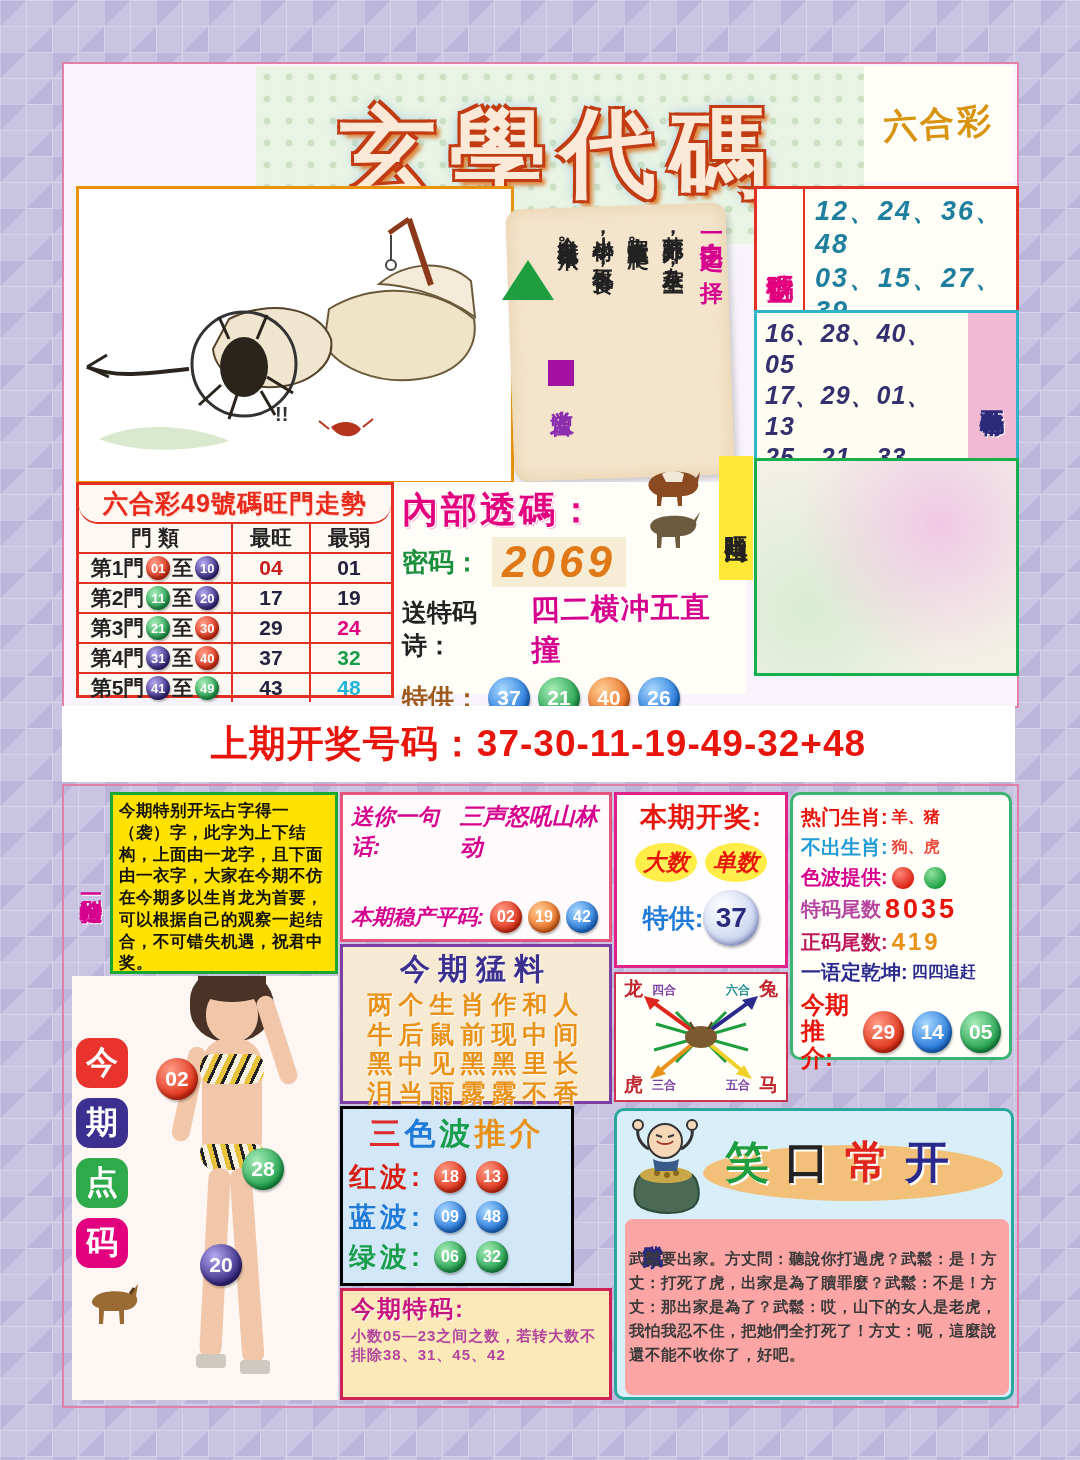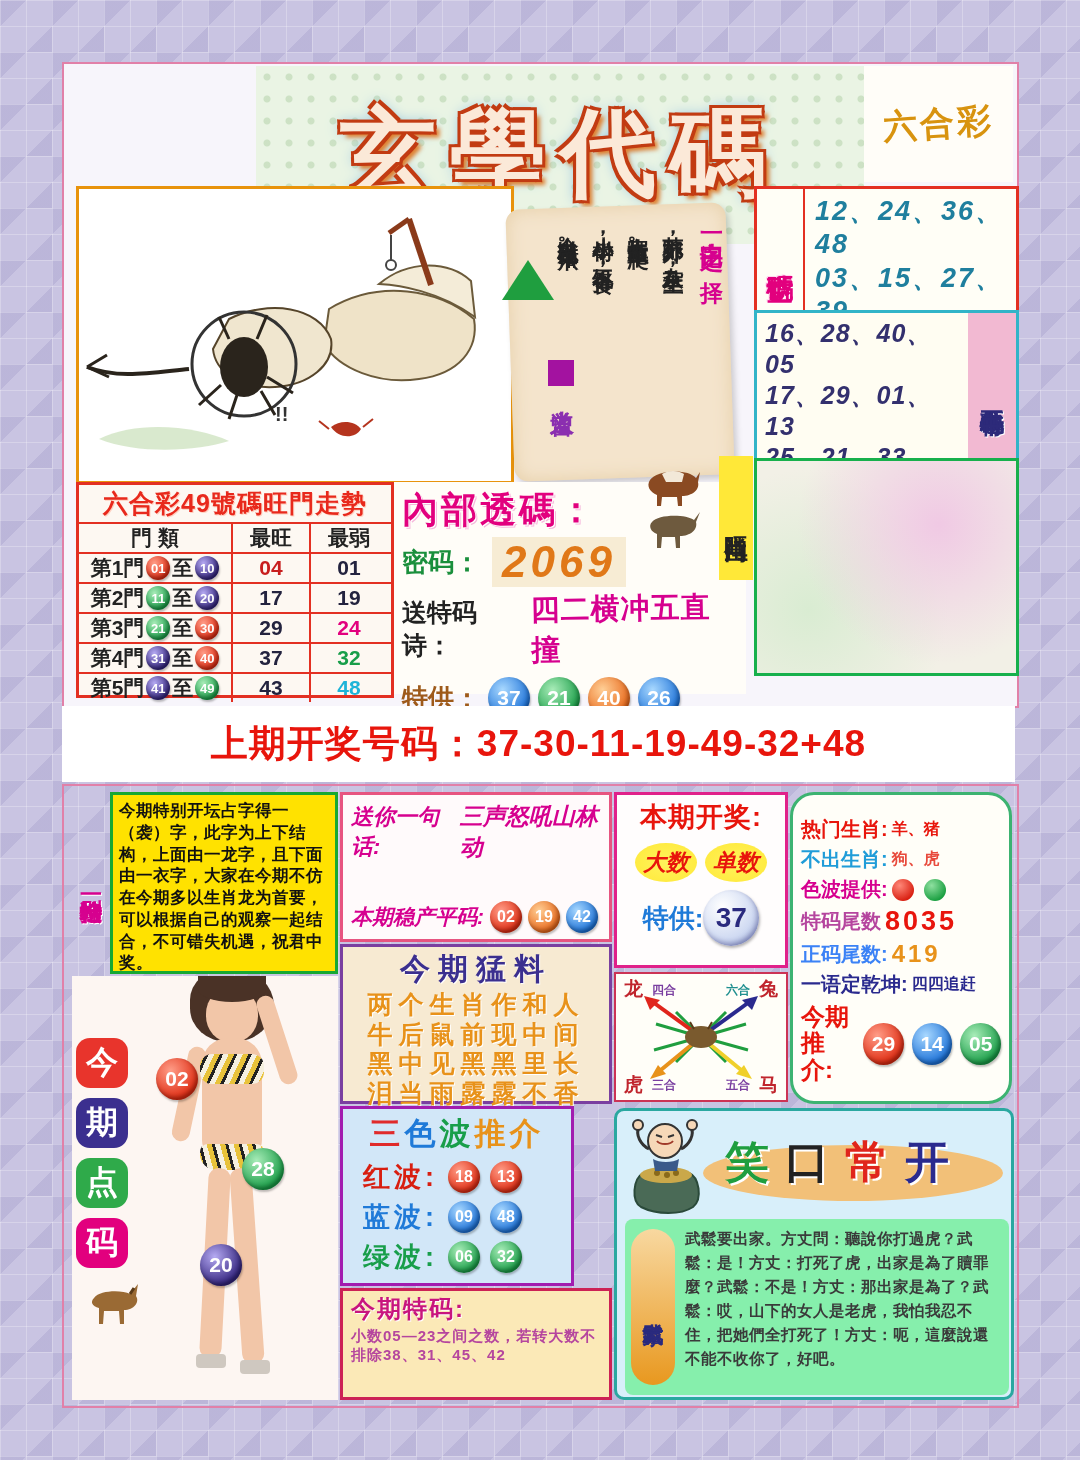--- a/index.html
+++ b/index.html
@@ -58,21 +58,21 @@
   .oni1{left:10px;top:68px;border-left:26px solid transparent;border-right:26px solid transparent;border-bottom:40px solid #1f9e3f;}
   .oni2{left:142px;top:344px;border-left:24px solid transparent;border-right:24px solid transparent;border-bottom:36px solid #1f9e3f;}
   .scroll-text{position:absolute;right:26px;top:28px;height:240px;writing-mode:vertical-rl;text-orientation:upright;}
   .scroll-text .intro{color:#d6008f;font-size:23px;font-weight:bold;margin-left:10px;letter-spacing:3px;}
   .scroll-text .ln{color:#222;font-size:21px;font-weight:bold;margin-left:7px;letter-spacing:2px;}
   .sig-sq{position:absolute;left:56px;top:168px;width:26px;height:26px;background:#a312a0;}
   .sig{position:absolute;left:54px;top:200px;writing-mode:vertical-rl;text-orientation:upright;color:#8b2fb0;font-size:24px;font-weight:bold;}
 
   
   .trend{left:12px;top:418px;width:312px;height:210px;border:3px solid #e33022;background:#fdf8f2;display:flex;flex-direction:column;}
-  .trend .tt{color:#e8291c;font-size:25px;font-weight:bold;text-align:center;letter-spacing:1px;padding:2px 0;border-bottom:2px solid #e33022;text-shadow:1px 1px 0 #ffd0c0;}
+  .trend .tt{color:#e8291c;font-size:25px;font-weight:bold;text-align:center;letter-spacing:1px;padding:2px 0;border-bottom:2px solid #e33022;text-shadow:1px 1px 0 #ffd0c0;border-radius:19px;}
   .trow{display:flex;flex:1;border-bottom:2px solid #e33022;align-items:stretch;}
   .trow:last-child{border-bottom:none;}
   .tc{display:flex;align-items:center;justify-content:center;font-size:21px;font-weight:bold;color:#222;}
   .tc1{width:152px;border-right:2px solid #e33022;gap:2px;}
   .tc2{width:76px;border-right:2px solid #e33022;}
   .tc3{width:76px;}
   .ball{border-radius:50%;display:inline-flex;align-items:center;justify-content:center;color:#fff;font-weight:bold;box-shadow:inset -2px -3px 4px rgba(0,0,0,.35), 1px 2px 2px rgba(0,0,0,.25);}
   .ball-xs{width:24px;height:24px;font-size:13px;}
   .ball-sm{width:32px;height:32px;font-size:16px;}
   .ball-md{width:42px;height:42px;font-size:21px;}
@@ -117,59 +117,59 @@
   .legR{position:absolute;left:164px;top:192px;width:22px;height:196px;background:#f2c6a8;border-radius:10px;transform:rotate(-4deg);}
   .shoe{position:absolute;width:30px;height:14px;background:#cfc8c0;border-radius:4px;}
 
   
   .boxA{left:276px;top:6px;width:272px;height:150px;border:3px solid #e75480;background:#fffafb;box-sizing:border-box;padding:6px 8px;display:flex;flex-direction:column;justify-content:space-between;}
   .mrow{display:flex;align-items:center;gap:6px;}
   .mag-i{color:#d6008f;font-weight:bold;font-style:italic;}
   .boxB{left:276px;top:158px;width:272px;height:160px;border:3px solid #7a3fa0;background:#f7ead2;box-sizing:border-box;text-align:center;padding-top:2px;}
   .boxB .bt{color:#3b2f8f;font-size:30px;font-weight:bold;letter-spacing:8px;text-shadow:1px 1px 0 #fff;}
   .boxB .bl{color:#e8921a;font-size:25px;font-weight:bold;letter-spacing:6px;line-height:1.18;text-shadow:1px 1px 0 #fff;}
-  .boxC{left:276px;top:320px;width:234px;height:180px;border:3px solid #a21caf;background:#d2e7f8;box-sizing:border-box;padding:4px 20px;}
+  .boxC{left:276px;top:320px;width:234px;height:180px;border:3px solid #000000;background:#d2e7f8;box-sizing:border-box;padding:4px 6px;}
   .boxC .ct{font-size:31px;font-weight:bold;letter-spacing:4px;text-align:center;}
   .crow{display:flex;align-items:center;gap:10px;margin-top:4px;}
   .crow .lbl{font-size:27px;font-weight:bold;letter-spacing:4px;}
   .boxD{left:276px;top:502px;width:272px;height:112px;border:3px solid #cc2255;background:#fbe9b7;box-sizing:border-box;padding:2px 8px;}
   .boxD .dt{color:#c8157e;font-size:24px;font-weight:bold;letter-spacing:2px;text-shadow:1px 1px 0 #fff;}
   .boxD .db{color:#b5459e;font-size:15px;font-weight:bold;line-height:1.25;letter-spacing:1px;margin-top:2px;}
 
   
   .boxE{left:550px;top:6px;width:174px;height:176px;border:3px solid #e0218a;background:#fffdfd;box-sizing:border-box;text-align:center;padding-top:4px;}
   .boxE .kt{color:#e8150c;font-size:27px;font-weight:bold;letter-spacing:1px;}
   .tagrow{display:flex;justify-content:center;gap:8px;margin-top:8px;}
   .tag{background:radial-gradient(ellipse at center,#fff35c,#ffe838);color:#e8150c;font-size:23px;font-weight:bold;font-style:italic;padding:4px 8px;border-radius:50%;}
   .sprow{display:flex;align-items:center;justify-content:center;margin-top:8px;}
   .sp-blue{color:#1f7ad8;font-size:26px;font-weight:bold;}
   .ball-37{width:56px;height:56px;border-radius:50%;background:radial-gradient(circle at 35% 30%,#ffffff,#c8d4f0 70%,#8898c8);color:#2a2a7e;font-size:28px;font-weight:bold;display:inline-flex;align-items:center;justify-content:center;box-shadow:inset -2px -3px 5px rgba(40,40,110,.4),1px 2px 3px rgba(0,0,0,.3);}
   .boxF{left:550px;top:186px;width:174px;height:130px;border:2px solid #cc3355;background:#fffef8;box-sizing:border-box;}
   .corner{position:absolute;font-size:19px;font-weight:bold;color:#c0252d;}
   .small-lab{position:absolute;font-size:12px;font-weight:bold;color:#7a3fa0;}
 
   
-  .boxG{left:726px;top:6px;width:222px;height:312px;border:3px solid #3cb371;border-radius:24px;background:#fffef8;box-sizing:border-box;padding:18px 8px;}
+  .boxG{left:726px;top:6px;width:222px;height:268px;border:3px solid #3cb371;border-radius:10px;background:#fffef8;box-sizing:border-box;padding:6px 8px;}
   .grow{display:flex;align-items:center;margin-top:3px;gap:4px;}
   .g-lab{font-size:20px;font-weight:bold;white-space:nowrap;}
   .g-val{font-size:16px;font-weight:bold;}
   .dot{width:22px;height:22px;border-radius:50%;display:inline-block;margin-right:6px;}
   .dot-red{background:radial-gradient(circle at 35% 30%,#ff8878,#d81e10 75%);}
   .dot-green{background:radial-gradient(circle at 35% 30%,#8fe0a0,#189e3f 75%);}
   .tuirow{display:flex;align-items:center;gap:8px;margin-top:6px;}
   .tui-lab{color:#e8150c;font-size:24px;font-weight:bold;line-height:1.1;}
 
   
   .boxH{left:550px;top:322px;width:400px;height:292px;border:3px solid #2aa8a0;border-radius:10px;background:#d8effa;box-sizing:border-box;overflow:hidden;}
   .joke-head{position:relative;height:102px;}
   .joke-ellipse{position:absolute;left:86px;top:34px;width:300px;height:56px;background:#f2c078;border-radius:50%;}
   .joke-title{position:absolute;left:108px;top:22px;font-size:44px;font-weight:bold;letter-spacing:16px;}
   .jt1{color:#1f9e3f;text-shadow:2px 2px 0 #fff;} .jt2{color:#222;text-shadow:2px 2px 0 #fff;}
   .jt3{color:#e0251c;text-shadow:2px 2px 0 #fff;} .jt4{color:#2a2a8e;text-shadow:2px 2px 0 #fff;}
-  .joke-body{position:absolute;left:8px;top:108px;width:384px;height:176px;background:#86efac;border-radius:8px;display:flex;}
+  .joke-body{position:absolute;left:8px;top:108px;width:384px;height:176px;background:#fca5a5;border-radius:8px;display:flex;flex-direction:column;}
   .joke-side{width:44px;margin:10px 6px;background:linear-gradient(#f8d8a0,#e8981f);border-radius:22px;writing-mode:vertical-rl;text-orientation:upright;display:flex;align-items:center;justify-content:center;color:#2a2a7e;font-size:21px;font-weight:bold;}
   .joke-text{flex:1;padding:8px 10px 8px 4px;font-size:15.5px;font-weight:bold;color:#3a3a3a;line-height:1.55;letter-spacing:.5px;}
 </style>
 </head>
 <body>
 
 <div class="stage">
 
   <div class="abs top-section">
 
@@ -479,21 +479,21 @@
       <div class="grow">
           <span class="g-lab" style="color:#d6008f;">色波提供:</span>
           <span class="dot dot-red"></span>
           <span class="dot dot-green"></span>
         </div>
       <div class="grow">
           <span class="g-lab" style="color:#b5459e;">特码尾数</span>
           <span class="g-val" style="color:#e8150c;font-size:27px;letter-spacing:3px;">8035</span>
         </div>
       <div class="grow">
-          <span class="g-lab" style="color:#3b82f6;">正码尾数:</span>
+          <span class="g-lab" style="color:#be185d;">正码尾数:</span>
           <span class="g-val" style="color:#e8921a;font-size:24px;letter-spacing:3px;">419</span>
         </div>
       <div class="grow">
           <span class="g-lab" style="color:#2a2a8e;">一语定乾坤:</span>
           <span class="g-val" style="color:#2a2a8e;">四四追赶</span>
         </div>
       <div class="tuirow">
         <div class="tui-lab">
             <div>今期</div>
             <div>推介:</div>

